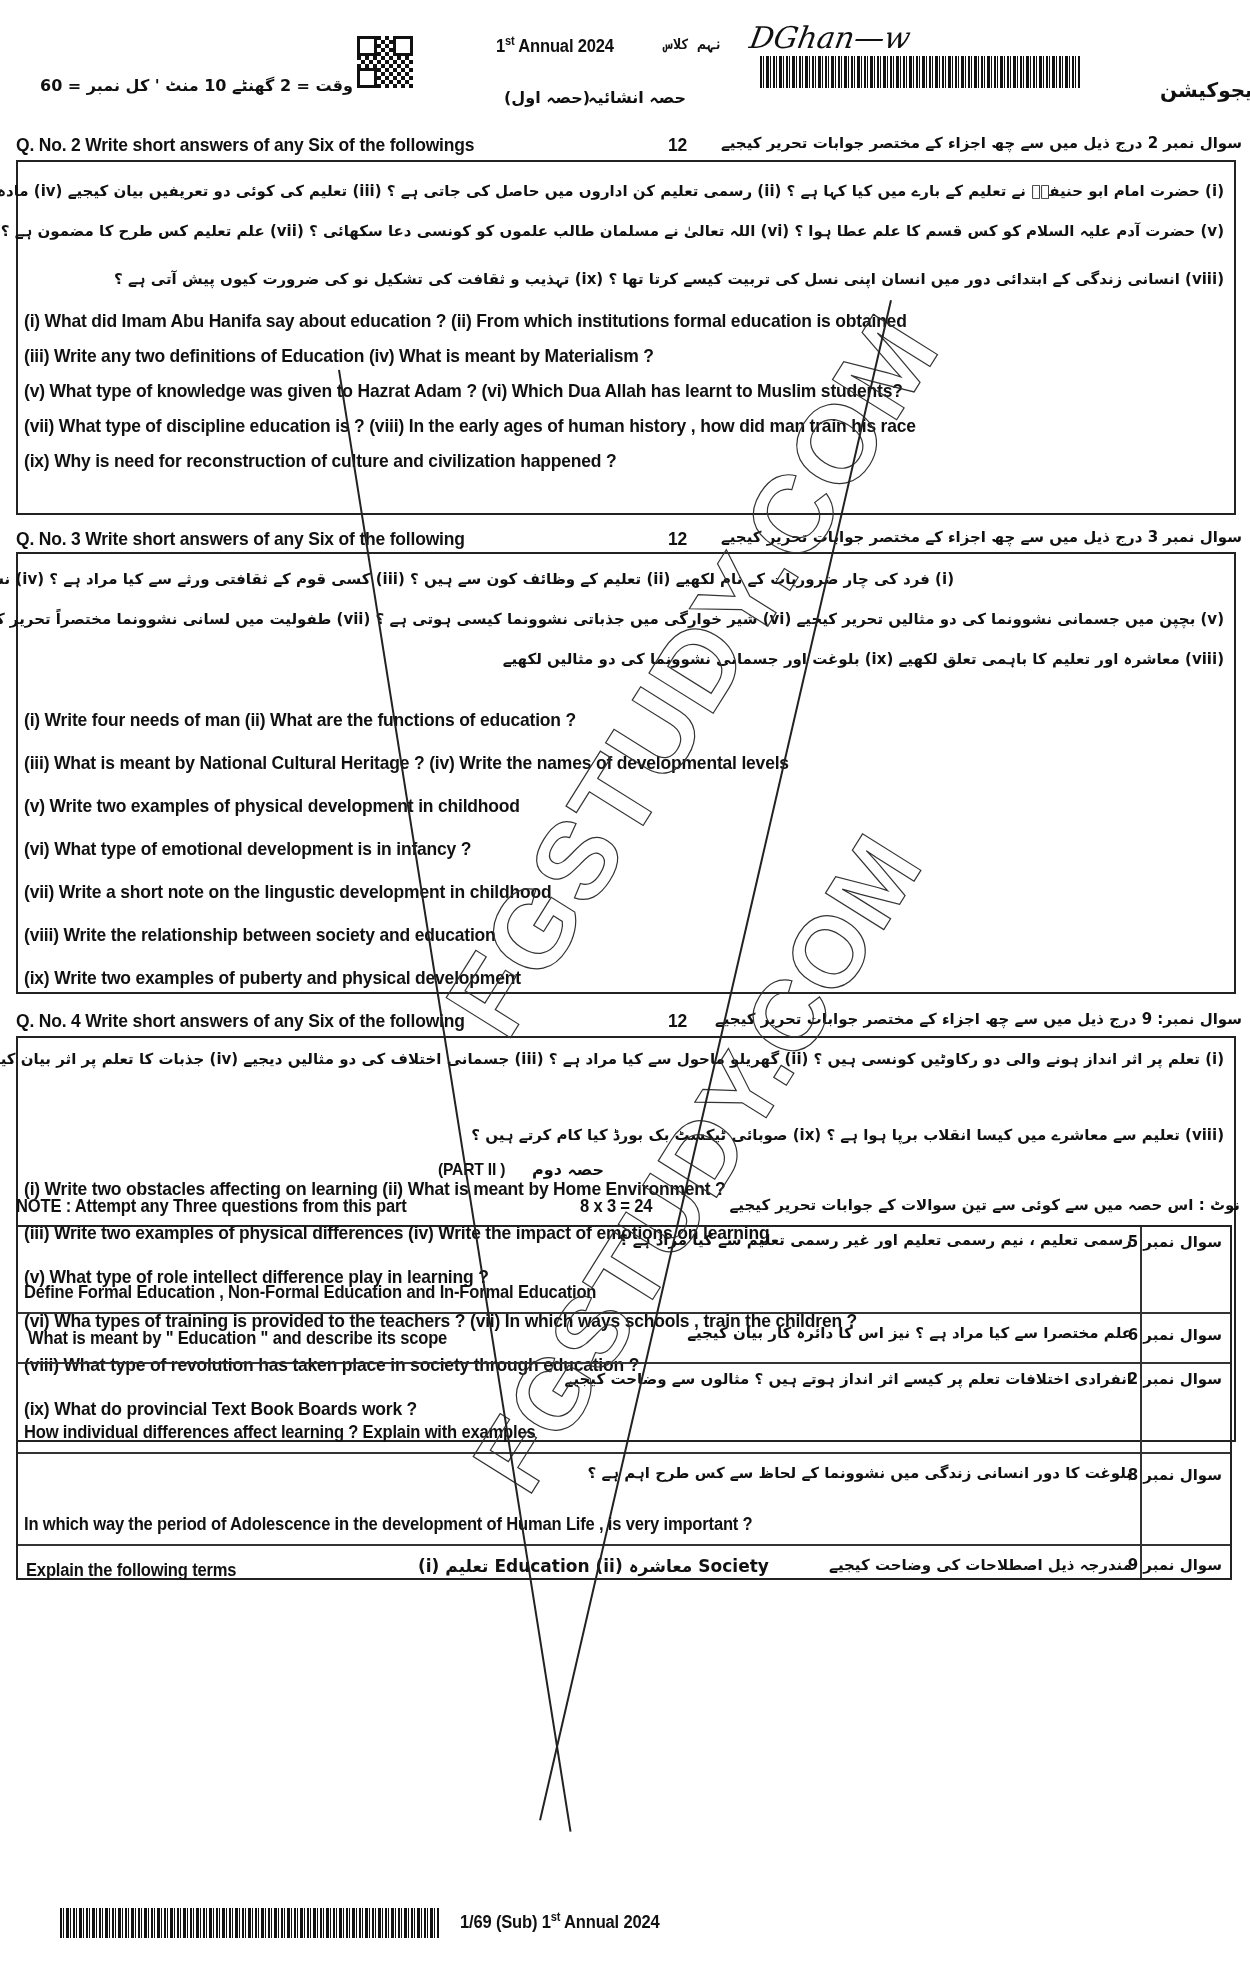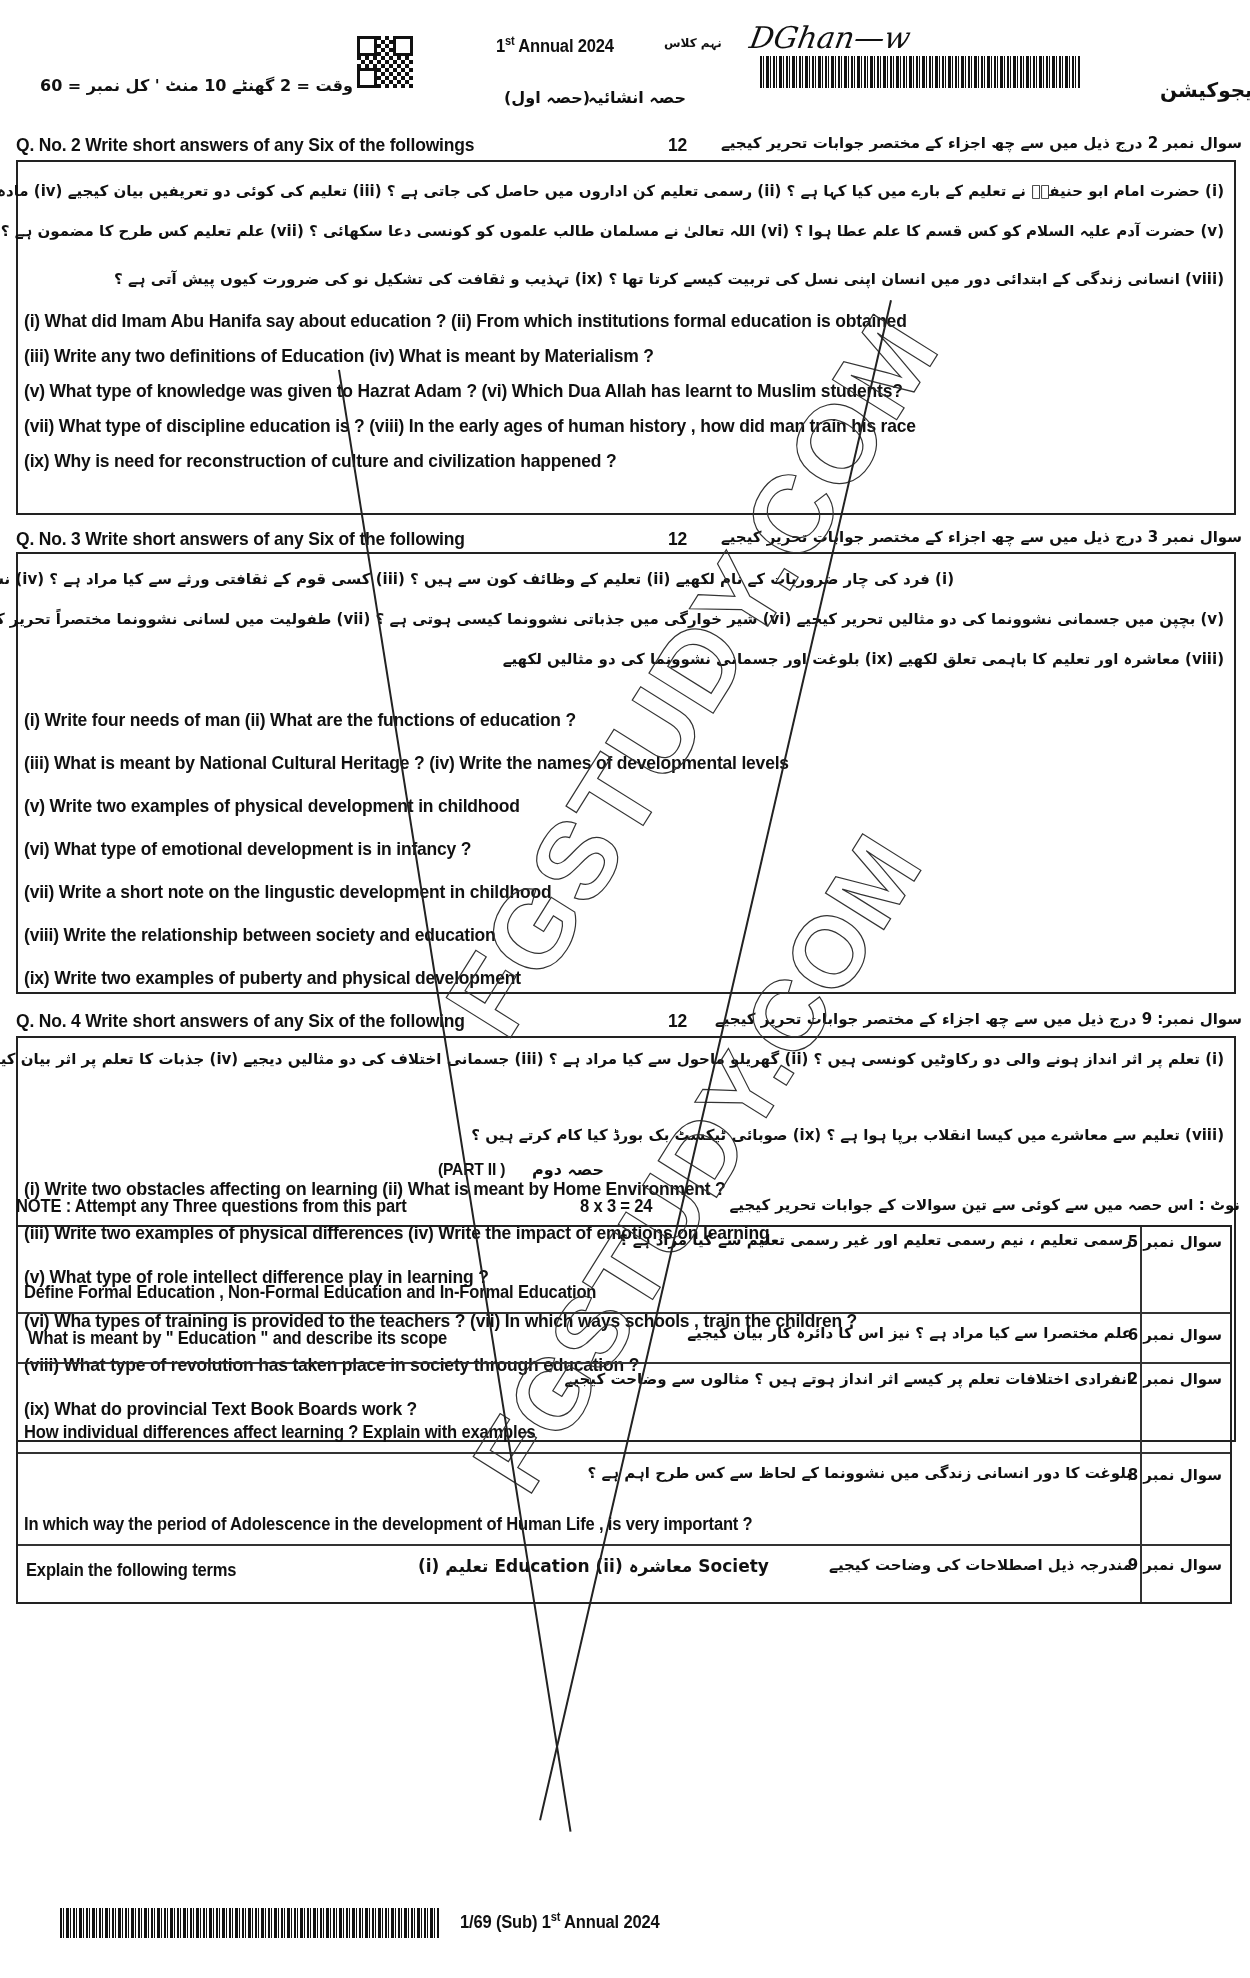--- a/index.html
+++ b/index.html
@@ -48,21 +48,21 @@
       <span class="finder" style="left:0;top:0;"></span>
     </div>
   <div class="finder" style="position:absolute;left:0;top:0;width:14px;height:14px;border:3px solid #111;background:#fff;"></div>
   <div class="finder" style="position:absolute;left:36px;top:0;width:14px;height:14px;border:3px solid #111;background:#fff;"></div>
   <div class="finder" style="position:absolute;left:0;top:32px;width:14px;height:14px;border:3px solid #111;background:#fff;"></div>
 </div>
 
 <div class="abs en" style="left:496px; top:34px; font-size:18px;">
   <span>1</span><span class="sup">st</span><span> Annual 2024</span>
 </div>
-<div class="abs ur" style="left:664px; top:36px; font-size:12px;">نہم کلاس</div>
+<div class="abs ur" style="left:664px; top:36px; font-size:14px;font-family:Liberation Mono, monospace;">نہم کلاس</div>
 <div class="sig" style="left:750px; top:20px; transform:skewX(-10deg);">DGhan—w</div>
 <div class="barcode" style="left:760px; top:56px; width:320px; height:32px;"></div>
 
 <div class="abs ur" style="left:40px; top:76px; font-size:16px;">وقت = 2 گھنٹے 10 منٹ ' کل نمبر = 60</div>
 <div class="abs ur" style="left:504px; top:88px; font-size:16px;">(حصہ اول)</div>
 <div class="abs ur" style="left:588px; top:88px; font-size:16px;">حصہ انشائیہ</div>
 <div class="abs ur" style="left:1160px; top:78px; font-size:20px;">ایجوکیشن</div>
 
 <div class="abs en" style="left:16px; top:134px;">Q. No. 2   Write short answers of any Six of the followings</div>
 <div class="abs en" style="left:668px; top:134px;">12</div>
@@ -148,21 +148,21 @@
   </div>
   <div class="p2row" style="height:90px;">
     <div class="p2main">
       <div class="abs ur" style="right:8px; top:10px;">بلوغت کا دور انسانی زندگی میں نشوونما کے لحاظ سے کس طرح اہم ہے ؟</div>
       <div class="abs en" style="left:6px; top:60px; font-size:18px;">In which way the period of Adolescence in the development of Human Life ,  is very important ?</div>
     </div>
     <div class="p2num">
         <span class="ur" style="top:12px;">سوال نمبر 8</span>
       </div>
   </div>
-  <div class="p2row" style="height:56px;">
+  <div class="p2row" style="height:32px;">
     <div class="p2main">
       <div class="abs en" style="left:8px; top:14px; font-size:18px;">Explain the following terms</div>
       <div class="abs ur" style="left:400px; top:10px; font-size:17px;">Society  معاشرہ  (ii)  Education  تعلیم  (i)</div>
       <div class="abs ur" style="right:8px; top:10px;">مندرجہ ذیل اصطلاحات کی وضاحت کیجیے</div>
     </div>
     <div class="p2num">
         <span class="ur" style="top:10px;">سوال نمبر 9</span>
       </div>
   </div>
 </div>

